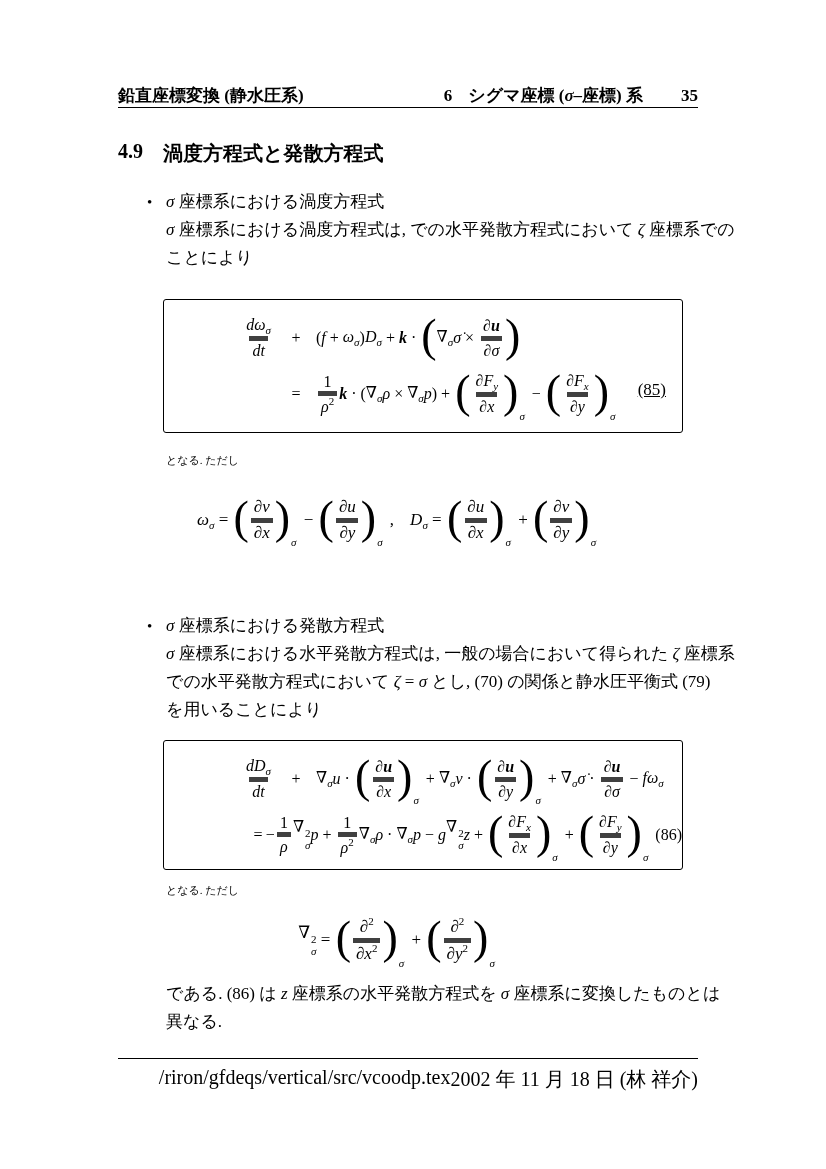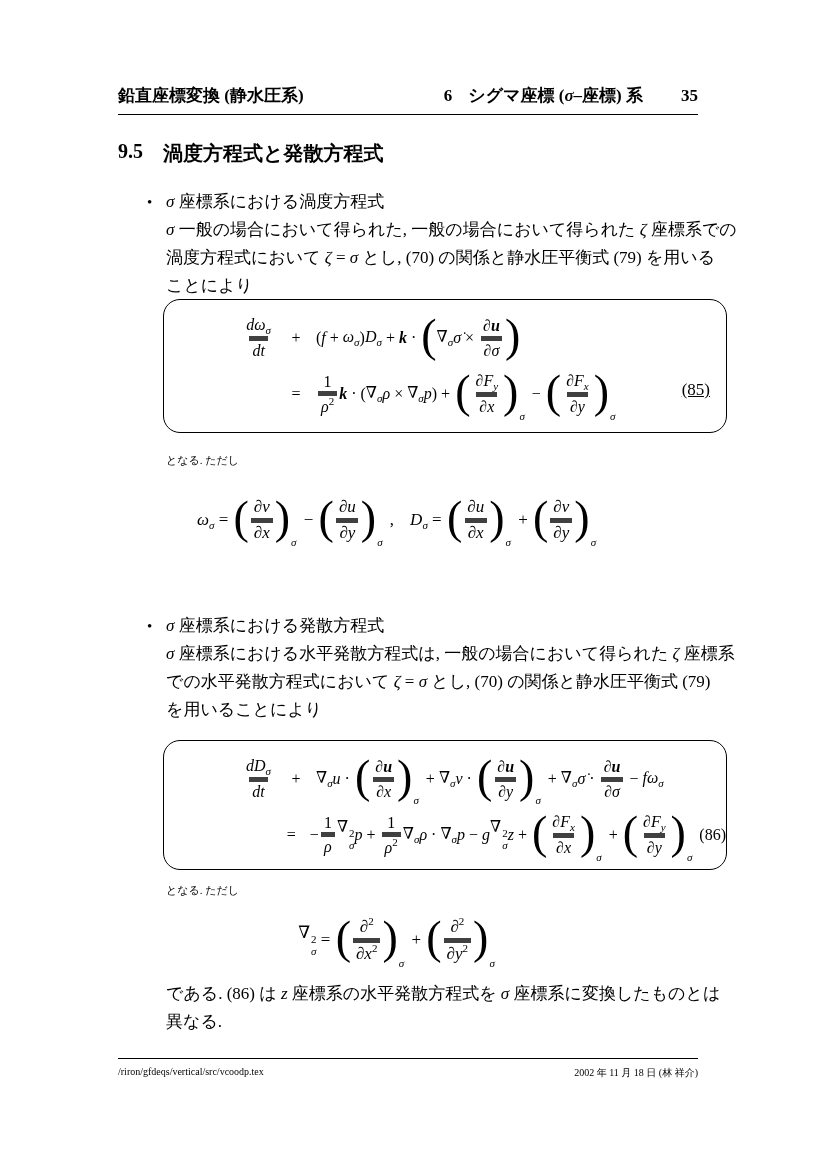--- a/index.html
+++ b/index.html
@@ -4,37 +4,37 @@
 <style>
   html,body{margin:0;padding:0;background:#e8e8e8;}
   .page{position:relative;width:826px;height:1169px;background:#ffffff;margin:0 auto;
         font-family:"Liberation Serif","DejaVu Serif",serif;color:#000;overflow:hidden;}
   .content{position:absolute;left:118px;top:0;width:580px;height:100%;}
   .abs{position:absolute;}
 
   
   .pagehead{left:0;top:84px;width:580px;display:flex;justify-content:space-between;
             align-items:baseline;font-weight:bold;font-size:17px;
-            border-bottom:1.5px solid #000;padding-bottom:7px;}
+            border-bottom:1.5px solid #000;padding-bottom:0;}
   .pagehead .hr-right{display:flex;align-items:baseline;}
   .pagehead .hsec{margin-right:16px;}
   .pagehead .hpage{margin-left:38px;text-align:center;}
 
   
   .secheading{left:0;top:140px;font-weight:bold;font-size:20px;display:flex;}
   .secheading .secno{margin-right:20px;}
 
   
   .bullet{display:flex;font-size:17px;line-height:28px;}
   .bullet .dot{width:19px;margin-left:29px;font-size:15px;}
   .para{left:48px;width:534px;font-size:17px;line-height:28px;}
   .noteline{left:48px;font-size:11px;line-height:28px;}
 
   
-  .eqbox{left:45px;width:564px;border:1.5px solid #000;border-radius:17px;
+  .eqbox{left:45px;width:520px;border:1.5px solid #000;border-radius:3px;
          box-sizing:border-box;padding:12px 0 0 70px;}
   .box85{top:299px;height:134px;}
   .box86{top:728px;height:130px;margin-top:12px;}
   .eqrow{display:flex;align-items:center;min-height:52px;margin-bottom:4px;}
   .eq-lhs{width:42px;display:flex;justify-content:flex-end;align-items:center;}
   .eq-op{width:40px;text-align:center;font-size:16px;}
   .eq-rhs{display:flex;align-items:center;white-space:nowrap;}
   .eq{font-size:16px;}
   .eqno{position:absolute;right:16px;bottom:32px;font-size:17px;text-decoration:underline;}
 
@@ -56,51 +56,50 @@
   .ss .s-sub{font-style:italic;}
   .frac{display:inline-flex;flex-direction:column;align-items:center;margin:0 2px;}
   .frac .num,.frac .den{padding:0 3px;line-height:1.2;text-align:center;}
   .frac .den{border-top:5px solid #404040;}
   .pgroup{display:inline-flex;align-items:center;margin:0 1px;}
   .paren.lg{font-size:46px;font-weight:400;line-height:0.78;transform:translateY(-2px);}
   .psub{font-size:11px;font-style:italic;align-self:flex-end;transform:translateY(5px);margin:0 2px 0 1px;}
 
   
   .frule{left:0;top:1058px;width:580px;border-top:1.2px solid #000;}
-  .pagefoot{left:0;top:1066px;width:580px;display:flex;justify-content:space-between;
-            font-size:10px;}
+  .pagefoot{left:0;top:1066px;width:580px;display:flex;justify-content:flex-end;
+            font-size:20px;}
 </style>
 </head>
 <body>
 
 <div class="page">
   <div class="content">
 
     <div class="abs pagehead">
       <span>鉛直座標変換 (静水圧系)</span>
       <span class="hr-right">
         <span class="hsec">6</span>
         <span><span class="run j">シグマ座標 (</span><span class="run i">σ</span><span class="run j">–座標) 系</span></span>
         <span class="hpage">35</span>
       </span>
     </div>
 
     <div class="abs secheading">
-      <span class="secno">9.5</span>
+      <span class="secno">4.9</span>
       <span>渦度方程式と発散方程式</span>
     </div>
 
     <div class="abs bullet" style="top:188px;left:0;">
       <span class="dot">•</span>
       <span><span class="run i">σ</span><span class="run j"> 座標系における渦度方程式</span></span>
     </div>
 
     <div class="abs para" style="top:216px;">
-      <div><span class="run i">σ</span><span class="run j"> 一般の場合において得られた, 一般の場合において得られた </span><span class="run i">ζ</span><span class="run j"> 座標系での</span></div>
-      <div><span class="run j">渦度方程式において </span><span class="run i">ζ</span><span class="run r"> = </span><span class="run i">σ</span><span class="run j"> とし, (70) の関係と静水圧平衡式 (79) を用いる</span></div>
+      <div><span class="run i">σ</span><span class="run j"> 座標系における渦度方程式は, での水平発散方程式において </span><span class="run i">ζ</span><span class="run j"> 座標系での</span></div>
       <div><span class="run j">ことにより</span></div>
     </div>
 
     <div class="abs eqbox box85 eq">
       <div class="eqrow">
         <span class="eq-lhs">
             <span class="frac">
               <span class="num"><span class="run i">dω<span class="sub">σ</span></span></span>
               <span class="den"><span class="run i">dt</span></span>
             </span>

